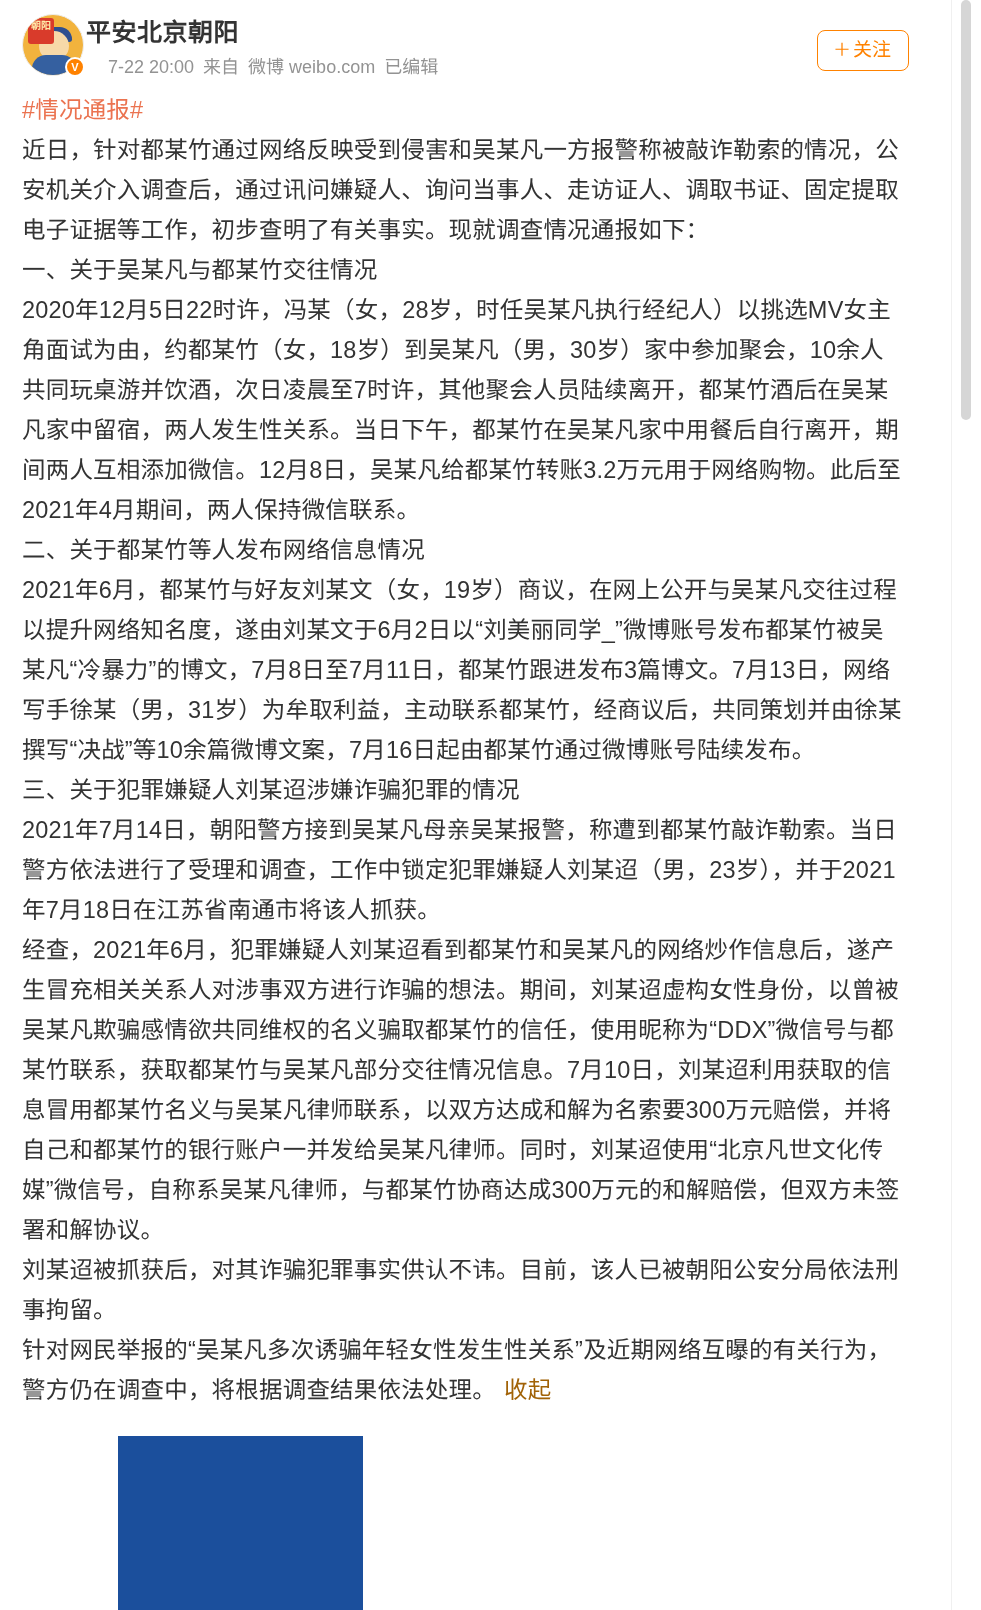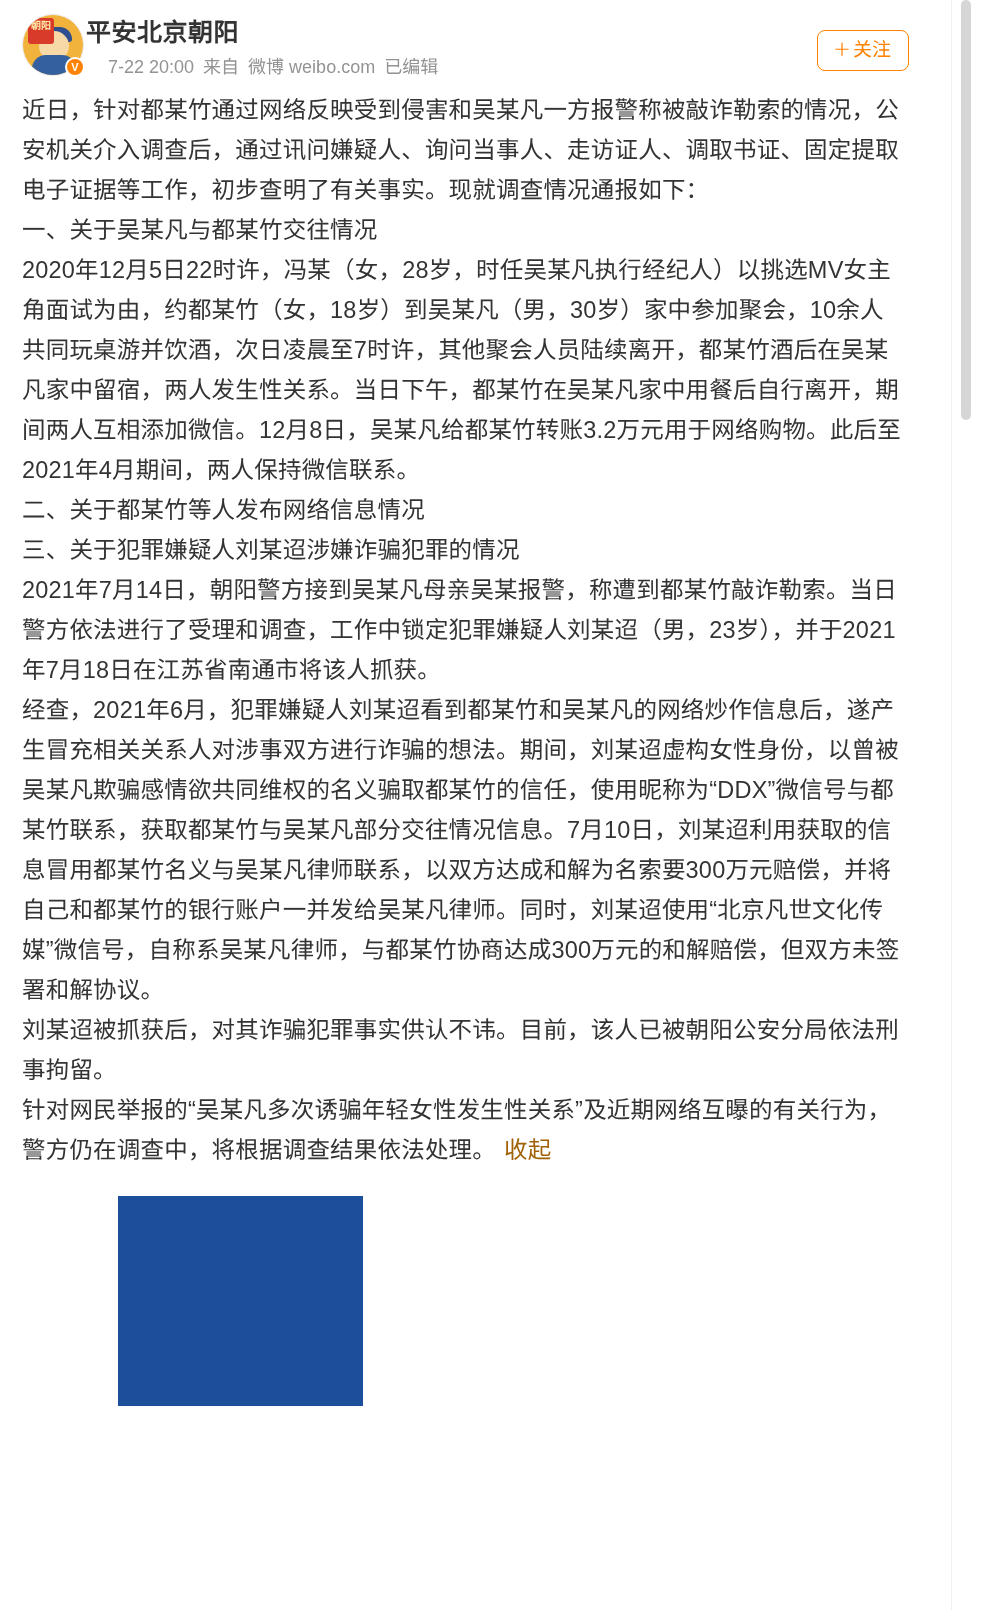--- a/index.html
+++ b/index.html
@@ -217,24 +217,26 @@
         <span>7-22 20:00</span><span class="sep">&nbsp;</span><span>来自</span><span class="sep">&nbsp;</span><span>微博 weibo.com</span><span class="sep">&nbsp;</span><span>已编辑</span>
       </div>
     </div>
 
     <div class="follow-btn">
       <span class="plus">＋</span><span>关注</span>
     </div>
   </div>
 
   <div class="content">
+    <p><span class="topic">#情况通报#</span></p>
     <p>近日，针对都某竹通过网络反映受到侵害和吴某凡一方报警称被敲诈勒索的情况，公安机关介入调查后，通过讯问嫌疑人、询问当事人、走访证人、调取书证、固定提取电子证据等工作，初步查明了有关事实。现就调查情况通报如下：</p>
     <p>一、关于吴某凡与都某竹交往情况</p>
     <p>2020年12月5日22时许，冯某（女，28岁，时任吴某凡执行经纪人）以挑选MV女主角面试为由，约都某竹（女，18岁）到吴某凡（男，30岁）家中参加聚会，10余人共同玩桌游并饮酒，次日凌晨至7时许，其他聚会人员陆续离开，都某竹酒后在吴某凡家中留宿，两人发生性关系。当日下午，都某竹在吴某凡家中用餐后自行离开，期间两人互相添加微信。12月8日，吴某凡给都某竹转账3.2万元用于网络购物。此后至2021年4月期间，两人保持微信联系。</p>
     <p>二、关于都某竹等人发布网络信息情况</p>
+    <p>2021年6月，都某竹与好友刘某文（女，19岁）商议，在网上公开与吴某凡交往过程以提升网络知名度，遂由刘某文于6月2日以“刘美丽同学_”微博账号发布都某竹被吴某凡“冷暴力”的博文，7月8日至7月11日，都某竹跟进发布3篇博文。7月13日，网络写手徐某（男，31岁）为牟取利益，主动联系都某竹，经商议后，共同策划并由徐某撰写“决战”等10余篇微博文案，7月16日起由都某竹通过微博账号陆续发布。</p>
     <p>三、关于犯罪嫌疑人刘某迢涉嫌诈骗犯罪的情况</p>
     <p>2021年7月14日，朝阳警方接到吴某凡母亲吴某报警，称遭到都某竹敲诈勒索。当日警方依法进行了受理和调查，工作中锁定犯罪嫌疑人刘某迢（男，23岁），并于2021年7月18日在江苏省南通市将该人抓获。</p>
     <p>经查，2021年6月，犯罪嫌疑人刘某迢看到都某竹和吴某凡的网络炒作信息后，遂产生冒充相关关系人对涉事双方进行诈骗的想法。期间，刘某迢虚构女性身份，以曾被吴某凡欺骗感情欲共同维权的名义骗取都某竹的信任，使用昵称为“DDX”微信号与都某竹联系，获取都某竹与吴某凡部分交往情况信息。7月10日，刘某迢利用获取的信息冒用都某竹名义与吴某凡律师联系，以双方达成和解为名索要300万元赔偿，并将自己和都某竹的银行账户一并发给吴某凡律师。同时，刘某迢使用“北京凡世文化传媒”微信号，自称系吴某凡律师，与都某竹协商达成300万元的和解赔偿，但双方未签署和解协议。</p>
     <p>刘某迢被抓获后，对其诈骗犯罪事实供认不讳。目前，该人已被朝阳公安分局依法刑事拘留。</p>
     <p><span>针对网民举报的“吴某凡多次诱骗年轻女性发生性关系”及近期网络互曝的有关行为，警方仍在调查中，将根据调查结果依法处理。</span><span class="collapse">收起</span></p>
   </div>
 
   <div class="image-block">
     <div class="notice-img">
       

